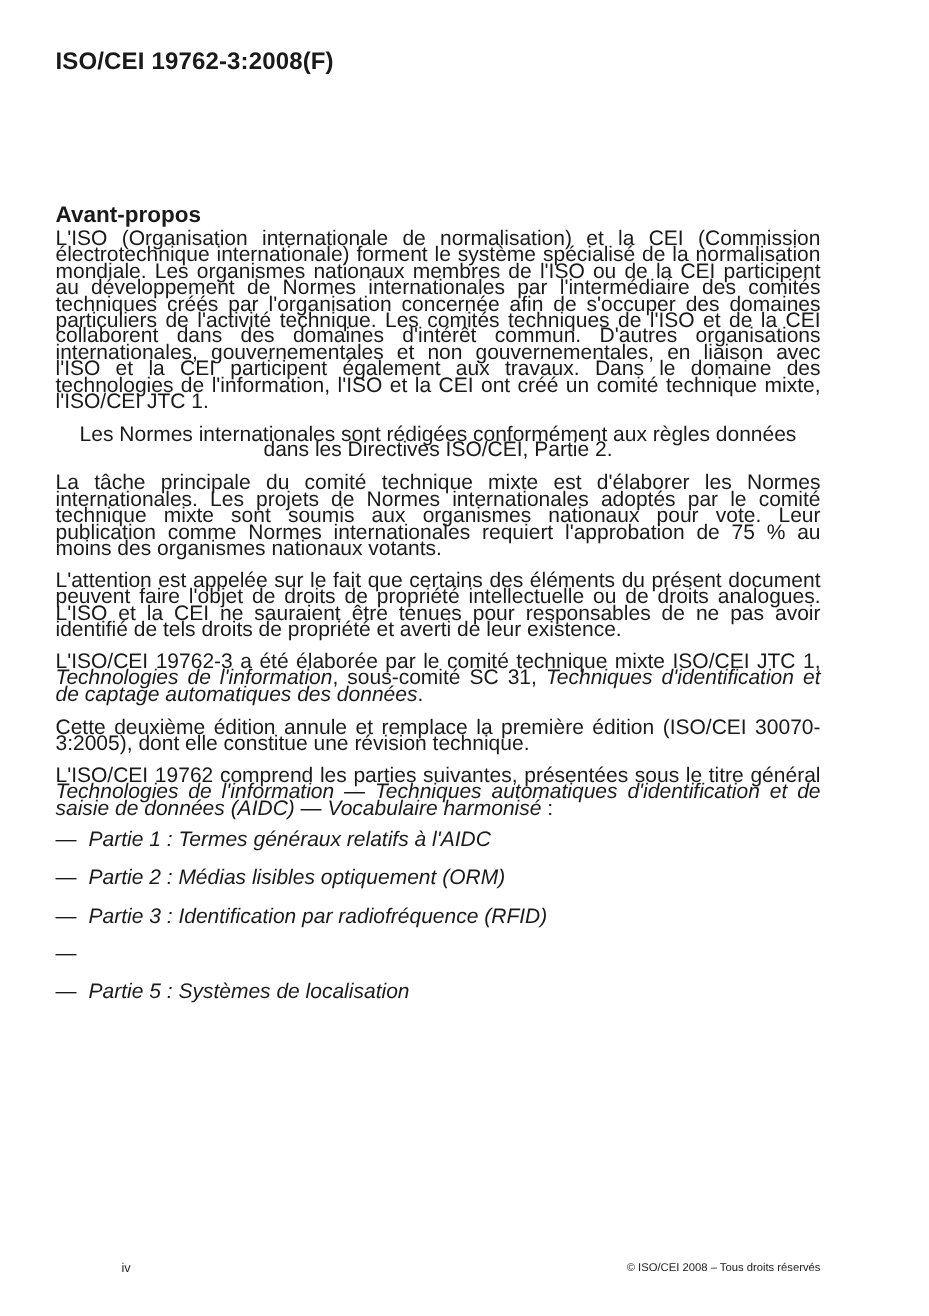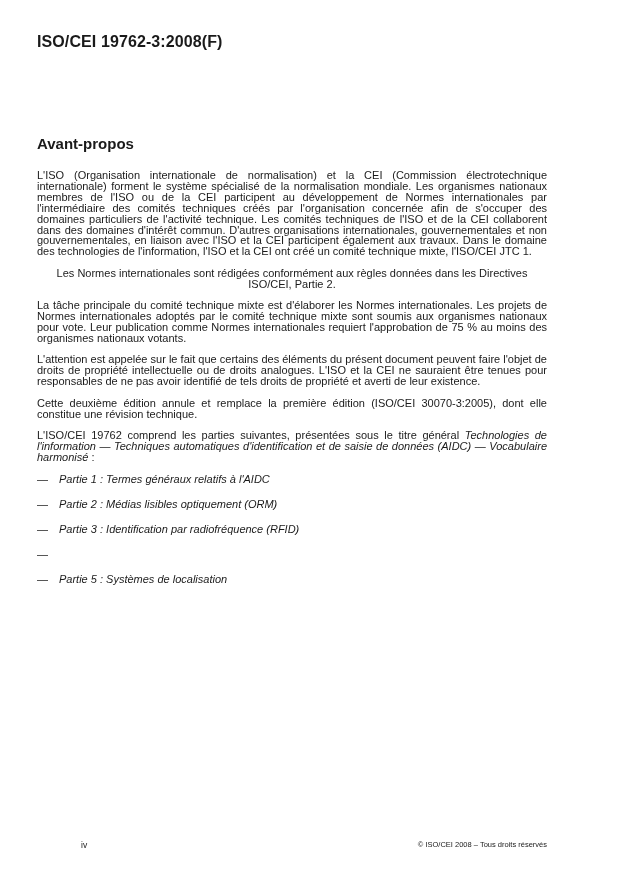--- a/index.html
+++ b/index.html
@@ -9,22 +9,22 @@
   }
   .header-id {
     position: absolute; left: 37px; top: 33px;
     font-size: 16px; font-weight: bold; letter-spacing: 0.1px;
   }
   .title {
     position: absolute; left: 37px; top: 135px;
     font-size: 15px; font-weight: bold; margin: 0;
   }
   .content {
-    position: absolute; left: 37px; top: 170px; width: 510px;
-    font-size: 11px; line-height: 10.9px;
+    position: absolute; left: 37px; top: 153px; width: 510px;
+    font-size: 14px; line-height: 10.9px;
   }
   .content p { margin: 0 0 10.6px 0; text-align: justify; }
   .content p.last-justify-none { text-align: center; }
   .parts { list-style: none; margin: 6px 0 0 0; padding: 0; }
   .parts li {
     display: flex; align-items: baseline; margin: 0 0 14.2px 0;
     font-style: italic;
   }
   .parts .dash { width: 22px; font-style: normal; flex: 0 0 22px; }
   .footer {
@@ -39,20 +39,21 @@
 
 <div class="header-id">ISO/CEI 19762-3:2008(F)</div>
 
 <h1 class="title">Avant-propos</h1>
 
 <div class="content">
   <p>L'ISO (Organisation internationale de normalisation) et la CEI (Commission électrotechnique internationale) forment le système spécialisé de la normalisation mondiale. Les organismes nationaux membres de l'ISO ou de la CEI participent au développement de Normes internationales par l'intermédiaire des comités techniques créés par l'organisation concernée afin de s'occuper des domaines particuliers de l'activité technique. Les comités techniques de l'ISO et de la CEI collaborent dans des domaines d'intérêt commun. D'autres organisations internationales, gouvernementales et non gouvernementales, en liaison avec l'ISO et la CEI participent également aux travaux. Dans le domaine des technologies de l'information, l'ISO et la CEI ont créé un comité technique mixte, l'ISO/CEI JTC 1.</p>
   <p class="last-justify-none">Les Normes internationales sont rédigées conformément aux règles données dans les Directives ISO/CEI, Partie 2.</p>
   <p>La tâche principale du comité technique mixte est d'élaborer les Normes internationales. Les projets de Normes internationales adoptés par le comité technique mixte sont soumis aux organismes nationaux pour vote. Leur publication comme Normes internationales requiert l'approbation de 75 % au moins des organismes nationaux votants.</p>
   <p>L'attention est appelée sur le fait que certains des éléments du présent document peuvent faire l'objet de droits de propriété intellectuelle ou de droits analogues. L'ISO et la CEI ne sauraient être tenues pour responsables de ne pas avoir identifié de tels droits de propriété et averti de leur existence.</p>
+  <p><span>L'ISO/CEI 19762-3 a été élaborée par le comité technique mixte ISO/CEI JTC 1, </span><i>Technologies de l'information</i><span>, sous-comité SC 31, </span><i>Techniques d'identification et de captage automatiques des données</i><span>.</span></p>
   <p>Cette deuxième édition annule et remplace la première édition (ISO/CEI 30070-3:2005), dont elle constitue une révision technique.</p>
   <p><span>L'ISO/CEI 19762 comprend les parties suivantes, présentées sous le titre général </span><i>Technologies de l'information — Techniques automatiques d'identification et de saisie de données (AIDC) — Vocabulaire harmonisé</i><span> :</span></p>
 
   <ul class="parts">
     <li>
         <span class="dash">—</span>
         <span>Partie 1 : Termes généraux relatifs à l'AIDC</span>
       </li>
     <li>
         <span class="dash">—</span>

